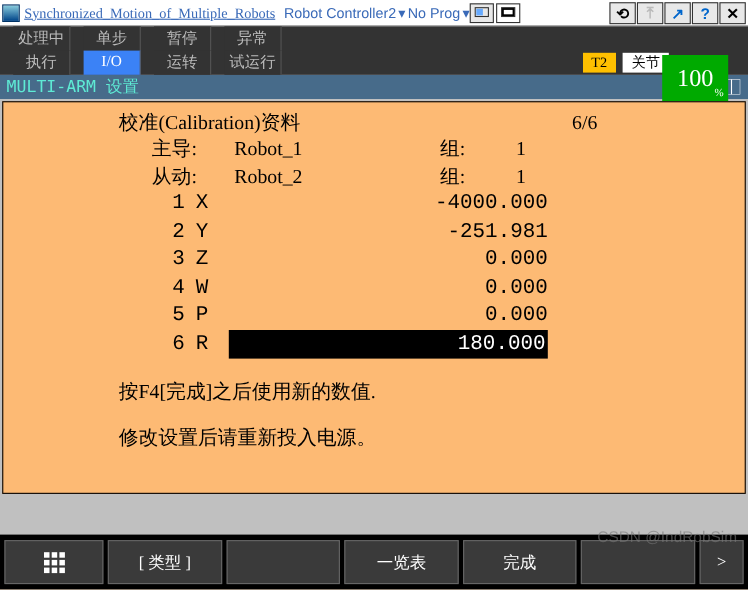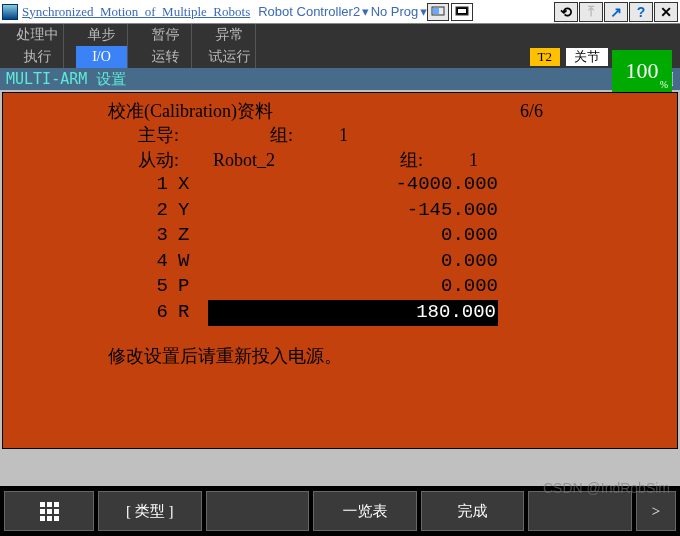--- a/index.html
+++ b/index.html
@@ -24,30 +24,30 @@
   
   .status-rows { background: #333; }
   .status-row { height: 22px; display: flex; align-items: stretch; }
   .status-cell { display: flex; align-items: center; justify-content: center; border-right: 1px solid #555; font-size: 14px; width: 52px; color: #eee; margin-left: 12px; }
   .status-cell.green { background: #3b82f6; color: #fff; }
   .status-cell.dark { background: #333; color: #bbb; }
   .status-right { flex: 1; display: flex; align-items: center; justify-content: flex-end; gap: 6px; padding-right: 4px; }
   .badge { padding: 0 8px; font-size: 13px; height: 18px; display: flex; align-items: center; }
   .badge.t2 { background: #ffc000; color: #000; }
   .badge.joint { background: #fff; color: #000; }
-  .speed-box { background: #0a0; color: #fff; width: 60px; height: 42px; display: flex; align-items: center; justify-content: center; font-size: 22px; position: absolute; right: 8px; top: 26px; }
+  .speed-box { background: #0a0; color: #fff; width: 60px; height: 42px; display: flex; align-items: center; justify-content: center; font-size: 22px; position: absolute; right: 18px; top: 26px; }
   .speed-pct { font-size: 10px; position: absolute; bottom: 2px; right: 4px; }
   
   
   .subheader { height: 22px; background: #476b8a; color: #5eead4; display: flex; align-items: center; padding: 0 6px; font-family: Consolas, monospace; font-size: 15px; }
   .subheader-right { margin-left: auto; display: flex; gap: 4px; align-items: center; }
   .sh-icon { width: 18px; height: 16px; display: flex; align-items: center; justify-content: center; }
   
   
-  .main { flex: 1; background: #c2410c; margin: 2px; border: 1px solid #000; padding: 6px 20px; font-family: "SimSun", "宋体", serif; font-size: 18px; line-height: 1.35; overflow: hidden; position: relative; }
+  .main { flex: 1; background: #fdba74; margin: 2px; border: 1px solid #000; padding: 6px 20px; font-family: "SimSun", "宋体", serif; font-size: 18px; line-height: 1.35; overflow: hidden; position: relative; }
   .hdr-row { display: flex; }
   .hdr-left { width: 320px; padding-left: 85px; }
   .hdr-right { width: 200px; text-align: right; }
   .role-row { display: flex; }
   .role-label { width: 190px; padding-left: 115px; }
   .role-name { width: 130px; }
   .role-grp-l { width: 80px; text-align: right; }
   .role-grp-v { width: 55px; text-align: right; }
   .coord-row { display: flex; font-family: Consolas, "Courier New", monospace; font-size: 19px; }
   .coord-idx { width: 155px; text-align: right; padding-right: 10px; }
@@ -145,39 +145,40 @@
     </div>
   </div>
 
   <div class="main">
     <div class="hdr-row">
       <div class="hdr-left">校准(Calibration)资料</div>
       <div class="hdr-right">6/6</div>
     </div>
     <div class="role-row">
       <div class="role-label">主导:</div>
+      <div class="role-name">Robot_1</div>
       <div class="role-grp-l">组:</div>
       <div class="role-grp-v">1</div>
     </div>
     <div class="role-row">
       <div class="role-label">从动:</div>
       <div class="role-name">Robot_2</div>
       <div class="role-grp-l">组:</div>
       <div class="role-grp-v">1</div>
     </div>
     <div id="coord-list">
         <div class="coord-row">
           <div class="coord-idx">1</div>
           <div class="coord-axis">X</div>
           <div class="coord-val">-4000.000</div>
         </div>
         <div class="coord-row">
           <div class="coord-idx">2</div>
           <div class="coord-axis">Y</div>
-          <div class="coord-val">-145.000</div>
+          <div class="coord-val">-251.981</div>
         </div>
         <div class="coord-row">
           <div class="coord-idx">3</div>
           <div class="coord-axis">Z</div>
           <div class="coord-val">0.000</div>
         </div>
         <div class="coord-row">
           <div class="coord-idx">4</div>
           <div class="coord-axis">W</div>
           <div class="coord-val">0.000</div>
@@ -186,20 +187,21 @@
           <div class="coord-idx">5</div>
           <div class="coord-axis">P</div>
           <div class="coord-val">0.000</div>
         </div>
         <div class="coord-row">
           <div class="coord-idx">6</div>
           <div class="coord-axis">R</div>
           <div class="coord-val hl">180.000</div>
         </div>
       </div>
+    <div class="msg">按F4[完成]之后使用新的数值.</div>
     <div class="msg">修改设置后请重新投入电源。</div>
   </div>
 
   <div class="footer">
     <div class="fbtn menu">
       <div class="grid-icon">
           <span></span>
           <span></span>
           <span></span>
           <span></span>

